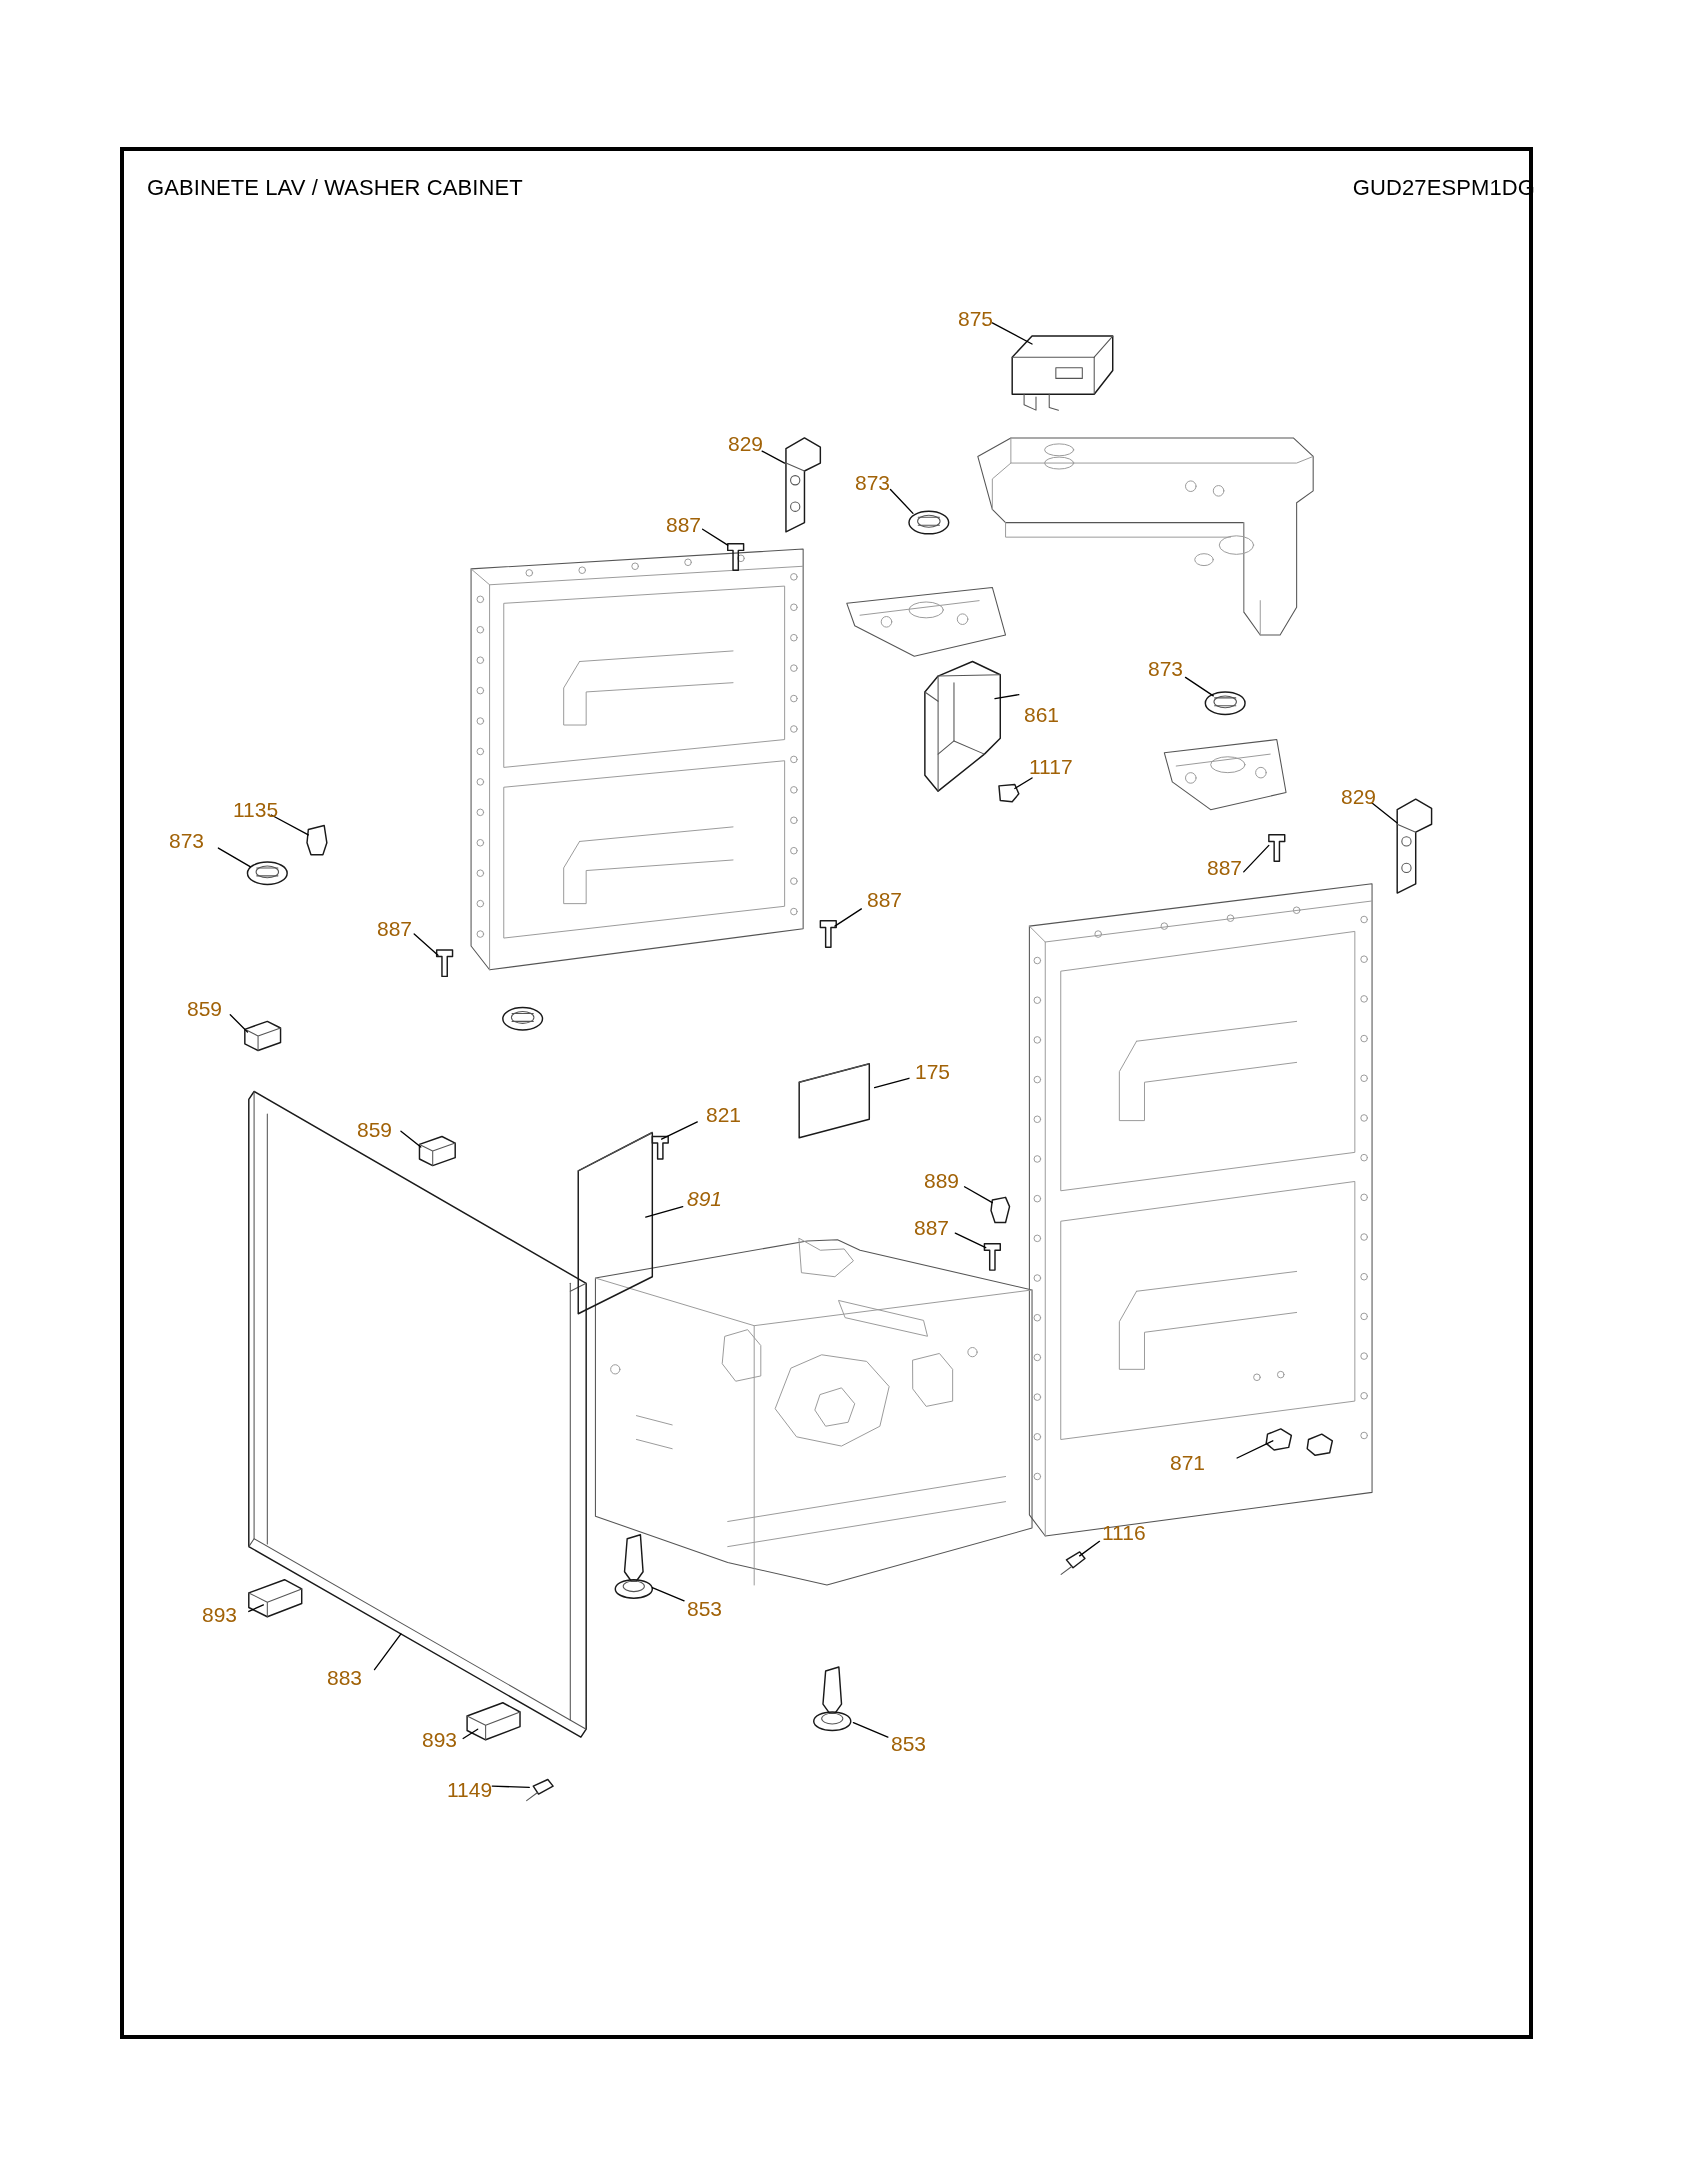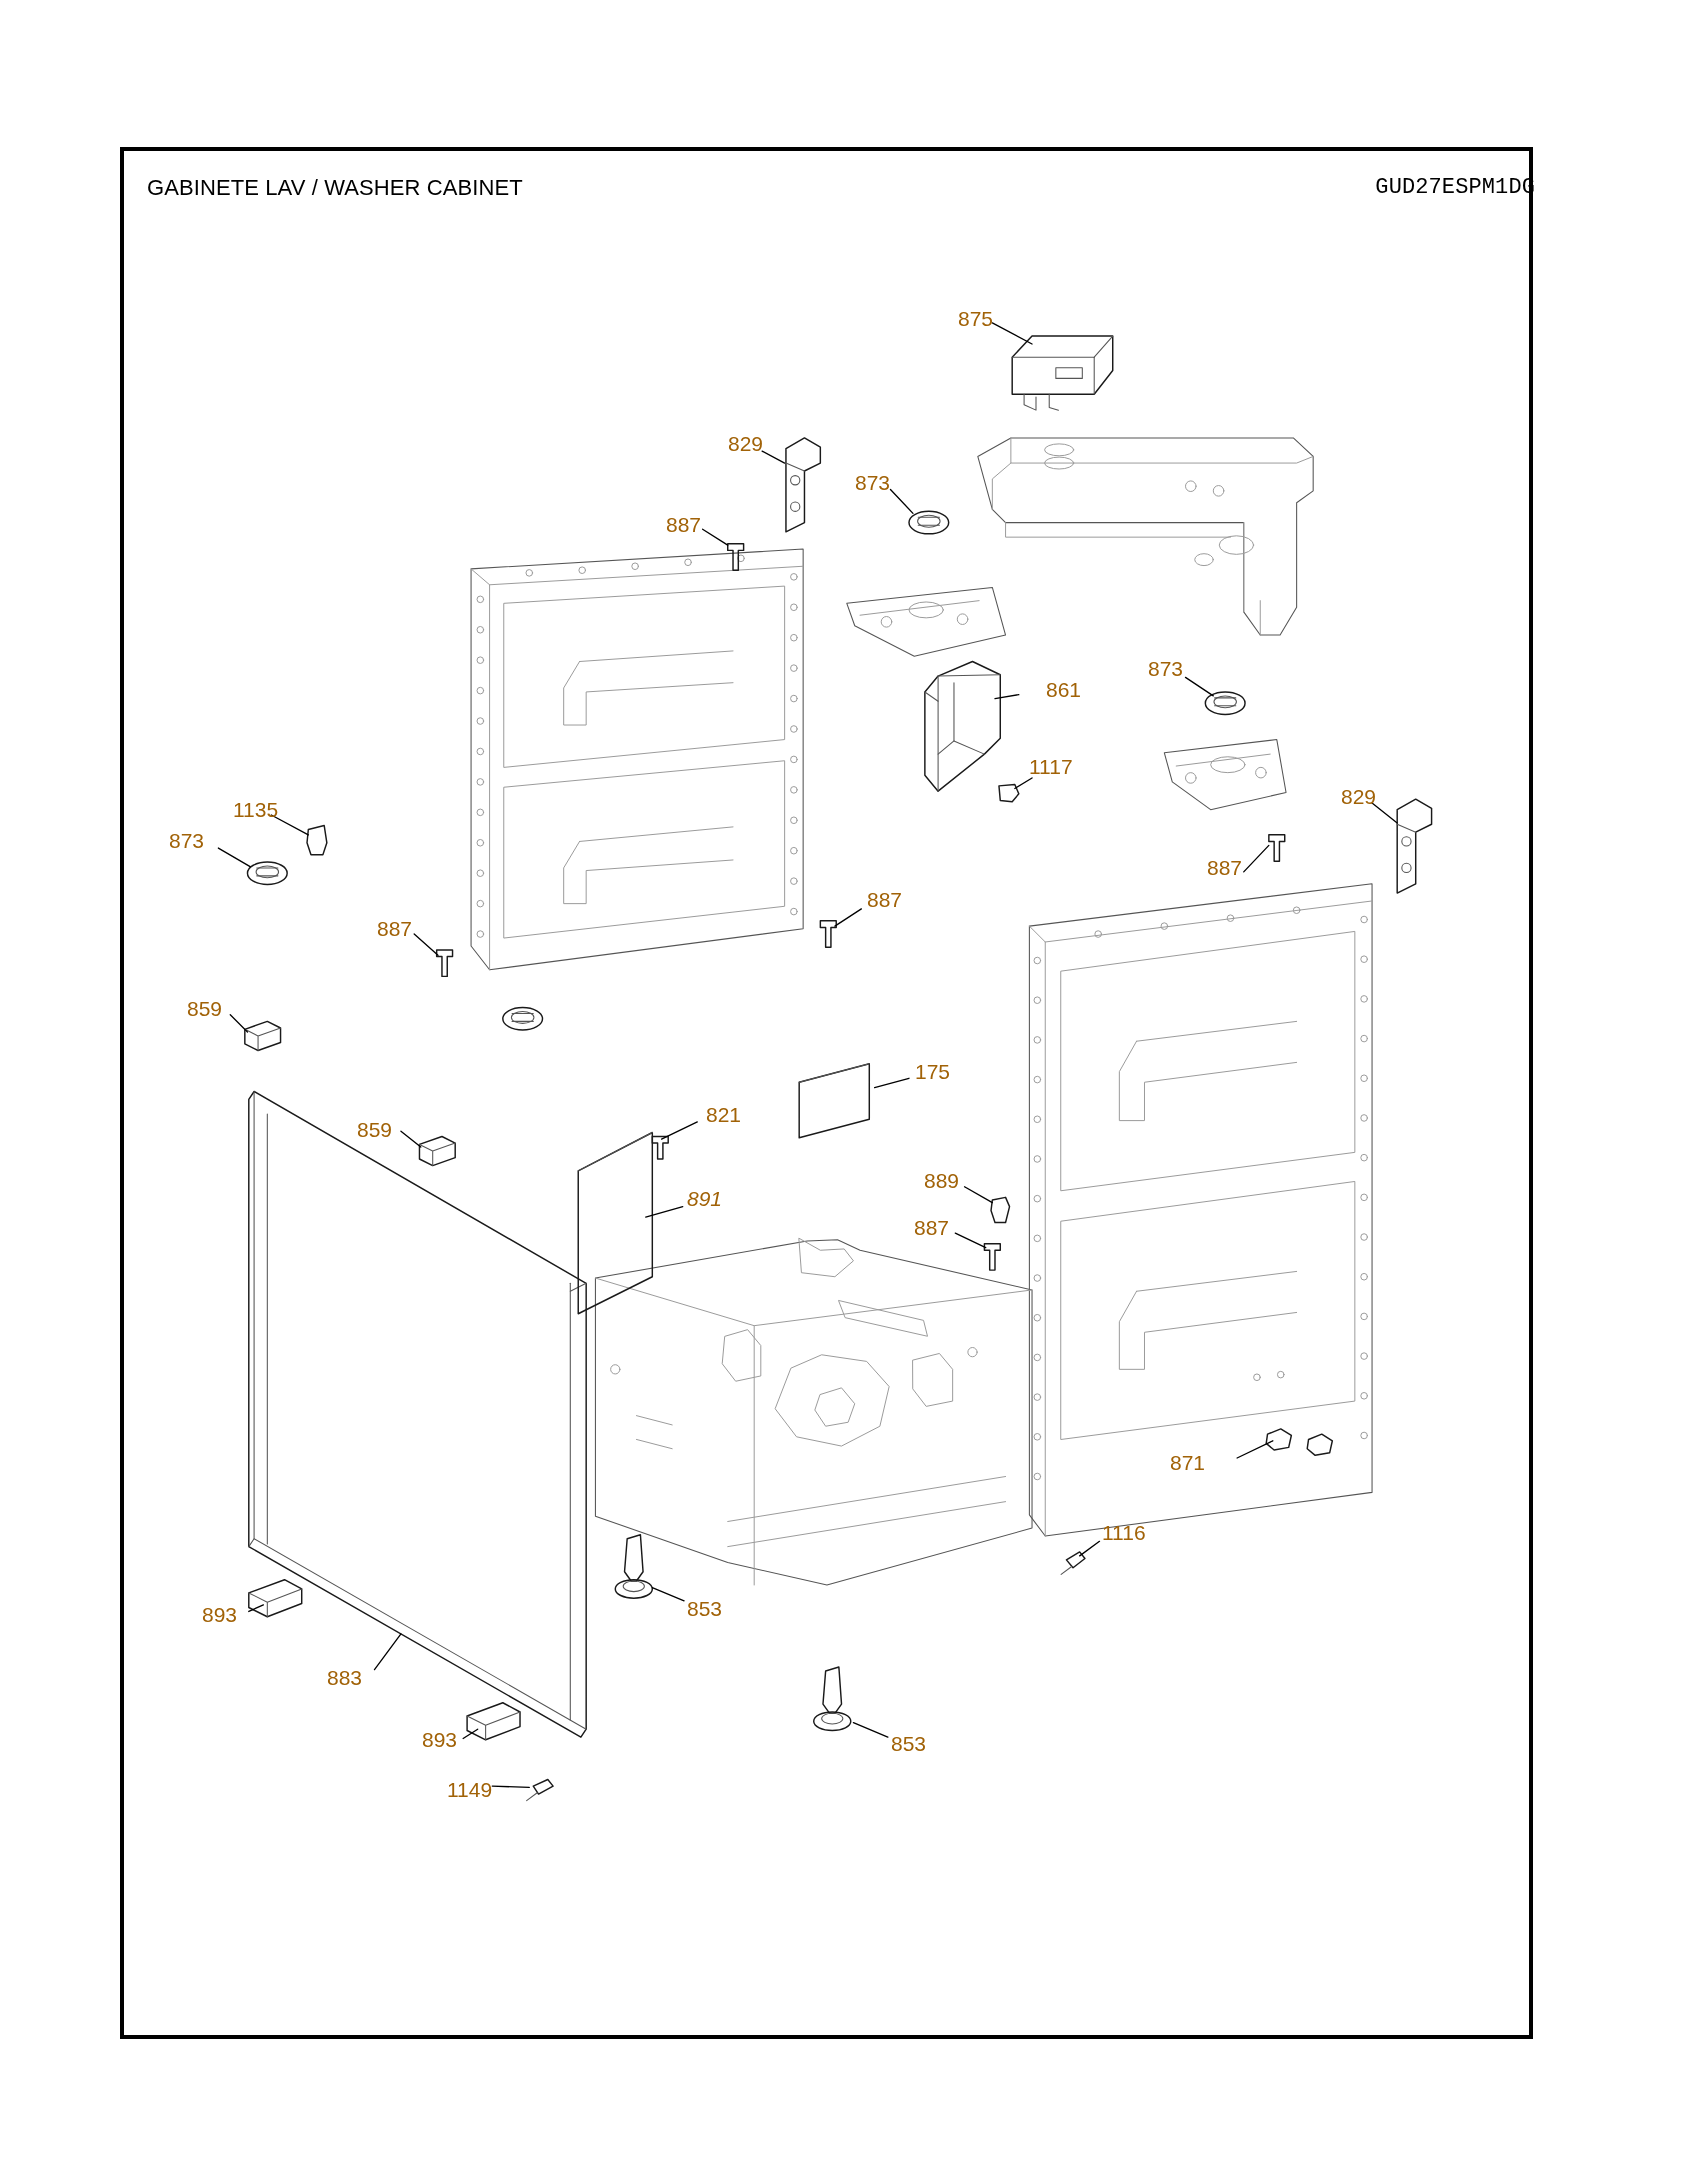--- a/index.html
+++ b/index.html
@@ -41,21 +41,20 @@
     white-space: nowrap;
   }
   .header-right {
     position: absolute;
     right: 152px;
     top: 175px;
     font-size: 22px;
     letter-spacing: 0.1px;
     white-space: nowrap;
     text-align: right;
-    font-family: Liberation Mono, monospace;
   }
   
   .callout {
     position: absolute;
     font-size: 21px;
     line-height: 22.5px;
     white-space: nowrap;
     color: #a16207;
   }
   
@@ -411,21 +410,21 @@
       <path class="leader" d="M566,2524 L606,2470"></path>
       <path class="leader" d="M700,2628 L722,2614"></path>
       <path class="leader" d="M744,2700 L800,2702"></path>
     </g>
   </svg>
 
   <div class="callout" style="left:958px; top:308px;">875</div>
   <div class="callout" style="left:728px; top:433px;">829</div>
   <div class="callout" style="left:855px; top:472px;">873</div>
   <div class="callout" style="left:666px; top:514px;">887</div>
-  <div class="callout" style="left:1024px; top:679px;margin-left:22px;">861</div>
+  <div class="callout" style="left:1024px; top:704px;">861</div>
   <div class="callout" style="left:1148px; top:658px;">873</div>
   <div class="callout" style="left:1029px; top:756px;text-align:center;">1117</div>
   <div class="callout" style="left:1341px; top:786px;">829</div>
   <div class="callout" style="left:1207px; top:857px;">887</div>
   <div class="callout" style="left:233px;  top:799px;">1135</div>
   <div class="callout" style="left:169px;  top:830px;">873</div>
   <div class="callout" style="left:377px;  top:918px;">887</div>
   <div class="callout" style="left:867px; top:889px;">887</div>
   <div class="callout" style="left:187px;  top:998px;">859</div>
   <div class="callout" style="left:357px;  top:1119px;">859</div>

